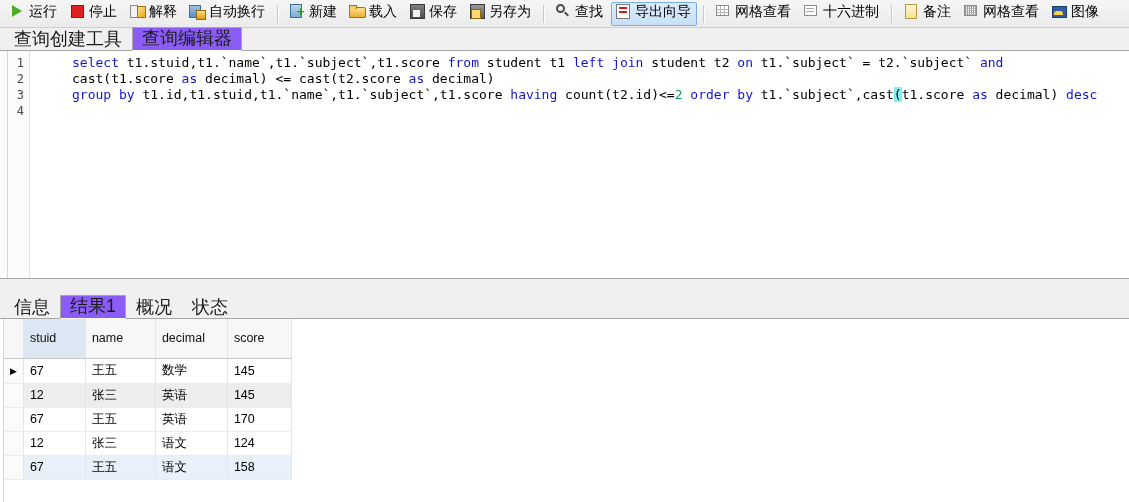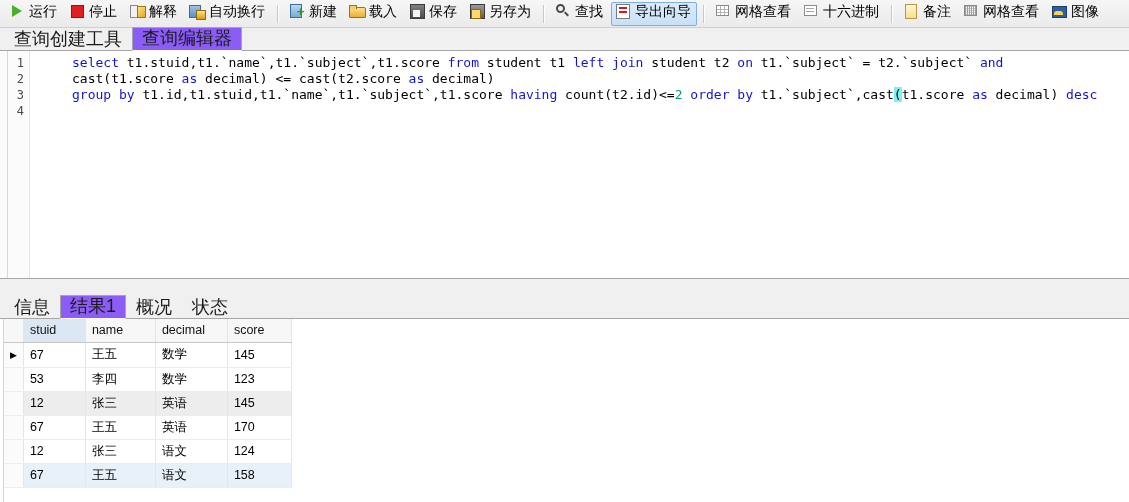--- a/index.html
+++ b/index.html
@@ -350,21 +350,21 @@
     text-align: left;
     font-weight: normal;
     box-sizing: border-box;
     overflow: hidden;
     white-space: nowrap;
   }
   table.grid thead th {
     background: #f7f7f7;
     border-bottom: 1px solid #c7c7c7;
     color: #111;
-    height: 23px;
+    height: 39px;
   }
   table.grid thead th.selcol {
     background: #dbe7f3;
   }
   col.c-ind { width: 14px; }
   col.c-stuid { width: 62px; }
   col.c-name  { width: 70px; }
   col.c-subject { width: 72px; }
   col.c-score { width: 64px; }
   td.ind, th.ind {
@@ -505,27 +505,20 @@
           <th>score</th>
         </tr>
     </thead>
     <tbody>
         <tr class="">
           <td class="ind"><span class="arrow">▶</span></td>
           <td>67</td>
           <td>王五</td>
           <td>数学</td>
           <td>145</td>
-        </tr>
-        <tr class="">
-          <td class="ind"></td>
-          <td>53</td>
-          <td>李四</td>
-          <td>数学</td>
-          <td>123</td>
         </tr>
         <tr class="alt">
           <td class="ind"></td>
           <td>12</td>
           <td>张三</td>
           <td>英语</td>
           <td>145</td>
         </tr>
         <tr class="">
           <td class="ind"></td>

